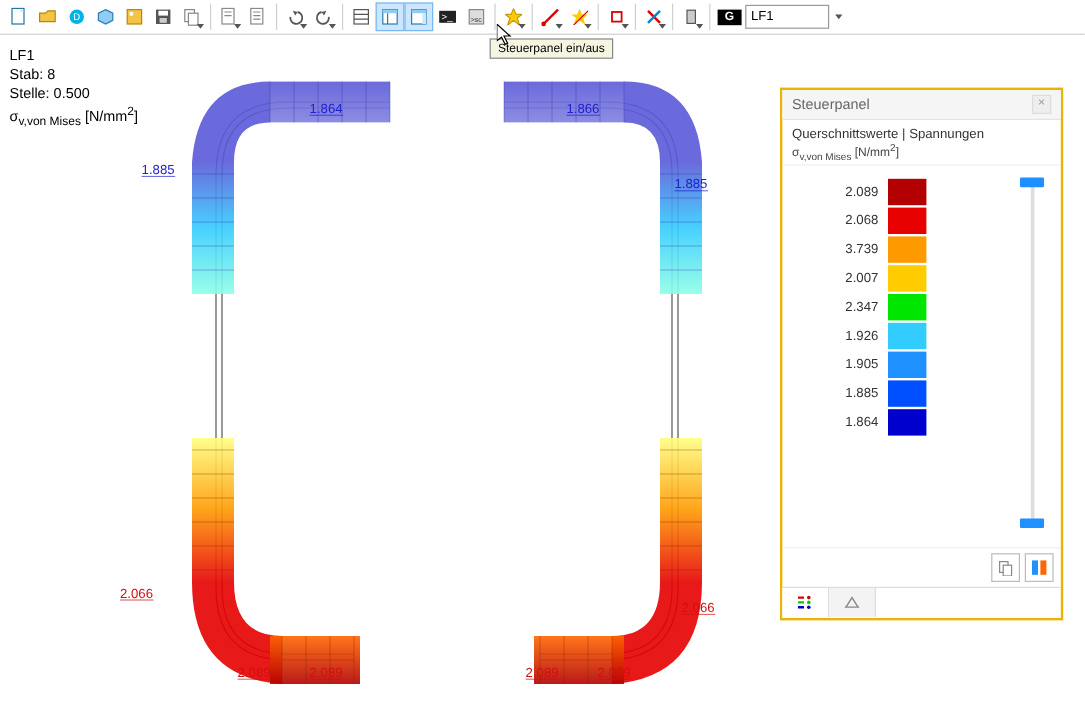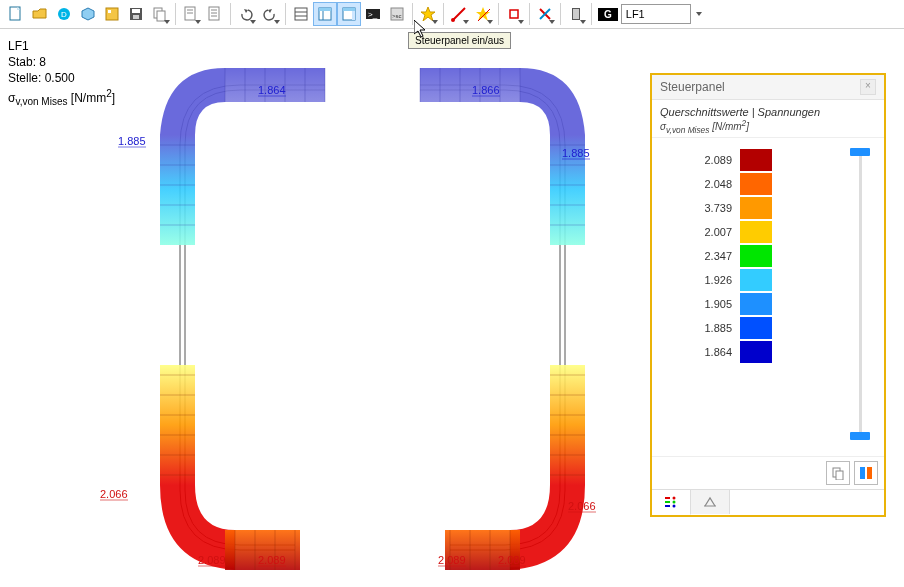--- a/index.html
+++ b/index.html
@@ -62,21 +62,21 @@
     position:absolute; top:62px; right:18px; width:232px;
     border:2px solid #eab308; background:#fff;margin-top:11px;
   }
   .panel-title {
     background:#f5f5f5; padding:4px 8px; font-size:12px; color:#666;
     display:flex; justify-content:space-between; align-items:center;
     border-bottom:1px solid #e3e3e3;
   }
   .panel-title .x { width:14px;height:14px;background:#eee;color:#999;text-align:center;line-height:12px;font-size:10px;border:1px solid #ddd;}
   .panel-sub {
-    padding:6px 8px 2px; font-size:11px; color:#333; border-bottom:1px solid #eee;font-style:italic;
+    padding:6px 8px 2px; font-size:11px; color:#333; border-bottom:1px solid #eee;
   }
   .panel-sub .spansig { font-size:10px; color:#444; }
   .legend-body {
     padding:10px 10px 8px; position:relative; height:300px;
   }
   .legend-row { display:flex; align-items:center; height:24px; }
   .legend-val { width:70px; text-align:right; padding-right:8px; font-size:11px; color:#333; }
   .legend-sw { width:32px; height:22px; }
   .slider-rail { position:absolute; right:22px; top:14px; width:3px; height:284px; background:#ddd; }
   .slider-h { position:absolute; right:14px; width:20px; height:8px; background:#1e90ff; border-radius:1px; }
@@ -397,22 +397,22 @@
     <div>Querschnittswerte | Spannungen</div>
     <div class="spansig" id="panel-sigma">σ<sub>v,von Mises</sub> [N/mm<sup>2</sup>]</div>
   </div>
   <div class="legend-body">
     <div id="legend-rows">
         <div class="legend-row">
           <div class="legend-val">2.089</div>
           <div class="legend-sw" style="background: rgb(179, 0, 0);"></div>
         </div>
         <div class="legend-row">
-          <div class="legend-val">2.048</div>
-          <div class="legend-sw" style="background: rgb(255, 102, 0);"></div>
+          <div class="legend-val">2.068</div>
+          <div class="legend-sw" style="background: rgb(230, 0, 0);"></div>
         </div>
         <div class="legend-row">
           <div class="legend-val">3.739</div>
           <div class="legend-sw" style="background: rgb(255, 153, 0);"></div>
         </div>
         <div class="legend-row">
           <div class="legend-val">2.007</div>
           <div class="legend-sw" style="background: rgb(255, 204, 0);"></div>
         </div>
         <div class="legend-row">

